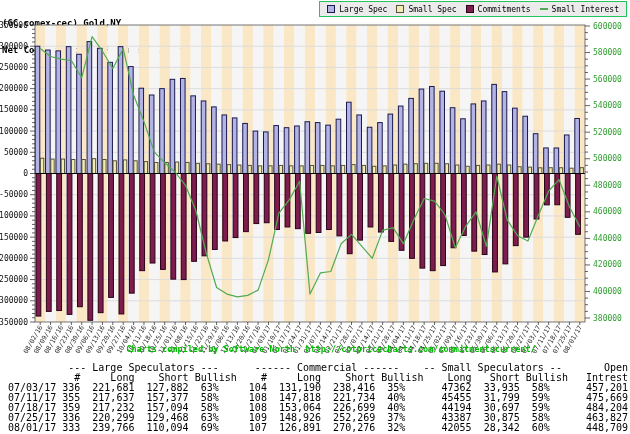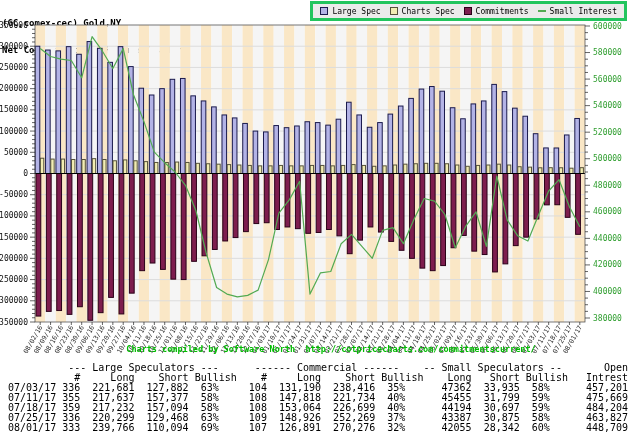--- a/index.html
+++ b/index.html
@@ -1,21 +1,21 @@
 <!DOCTYPE html>
 <html><head>
 <meta charset="utf-8">
 <style>
   html,body{margin:0;padding:0;background:#fff;}
   body{width:630px;height:434px;position:relative;overflow:hidden;
        font-family:"DejaVu Sans Mono",monospace;color:#000;}
   .title-block{position:absolute;left:2px;top:1px;font-weight:bold;
        font-size:9px;line-height:9px;white-space:pre;}
   .legend{position:absolute;top:1px;right:3px;height:12px;
-       background:#ebebeb;border:3px solid #22c55e;display:flex;align-items:center;
+       background:#ebebeb;border:1px solid #22c55e;display:flex;align-items:center;
        gap:9px;padding:1px 7px;font-size:8px;}
   .legend-item{display:flex;align-items:center;gap:4px;white-space:nowrap;}
   .swatch{width:6px;height:6px;border:1px solid #222;display:inline-block;}
   .swatch-line{width:8px;height:2px;display:inline-block;border:none;}
   #chart-wrap{position:absolute;left:0;top:0;width:506px;height:362px;pointer-events:none;}
   .credit{position:absolute;left:0;top:344px;width:630px;text-align:center;
        font-size:8.5px;font-weight:bold;color:#00bd00;white-space:pre;padding-left:16px;}
   .credit a, .credit .url{color:#00bd00;text-decoration:none;}
   .cot-table{position:absolute;left:2px;top:363px;font-size:10px;line-height:10px;
        white-space:pre;color:#000;text-align:right;}
@@ -28,21 +28,21 @@
   <div>Net Commitments of Futures Traders</div>
 </div>
 
 <div class="legend">
   <span class="legend-item">
     <span class="swatch" id="sw0" style="background: rgb(179, 179, 230); border-color: rgb(26, 26, 77);"></span>
     <span>Large Spec</span>
   </span>
   <span class="legend-item">
     <span class="swatch" id="sw1" style="background: rgb(242, 237, 179); border-color: rgb(85, 81, 58);"></span>
-    <span>Charts Spec</span>
+    <span>Small Spec</span>
   </span>
   <span class="legend-item">
     <span class="swatch" id="sw2" style="background: rgb(125, 29, 78); border-color: rgb(42, 0, 24);"></span>
     <span>Commitments</span>
   </span>
   <span class="legend-item">
     <span class="swatch swatch-line" id="sw3" style="background: rgb(82, 170, 82); border: none;"></span>
     <span>Small Interest</span>
   </span>
 </div>

